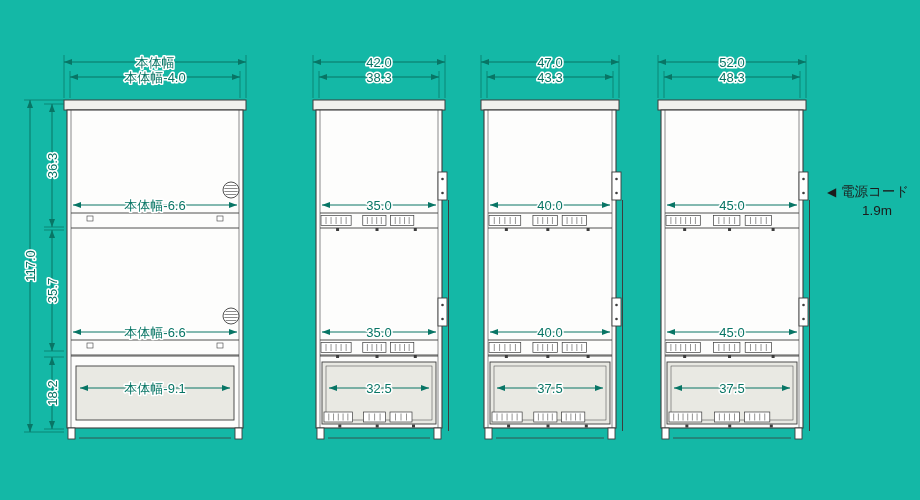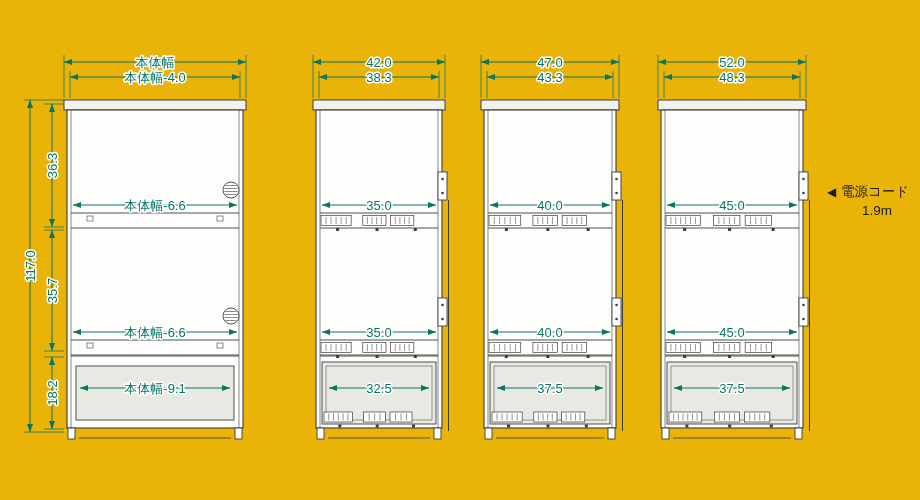--- a/index.html
+++ b/index.html
@@ -1,16 +1,16 @@
 <!DOCTYPE html>
 <html><head>
 <meta charset="utf-8">
 <style>
   html,body{margin:0;padding:0;background:#ffffff;}
-  .stage{position:relative;width:920px;height:500px;background:#eab308;overflow:hidden;}
+  .stage{position:relative;width:920px;height:500px;background:#14b8a6;overflow:hidden;}
   svg{display:block;}
   svg text{font-family:"Liberation Sans","DejaVu Sans",sans-serif;}
 </style>
 </head>
 <body>
 
 <div class="stage">
   <svg id="diagram" width="920" height="500" viewBox="0 0 920 500">
     <defs>
       <marker id="arrowhead" markerWidth="8" markerHeight="6" refX="8" refY="3" orient="auto-start-reverse" markerUnits="userSpaceOnUse">

